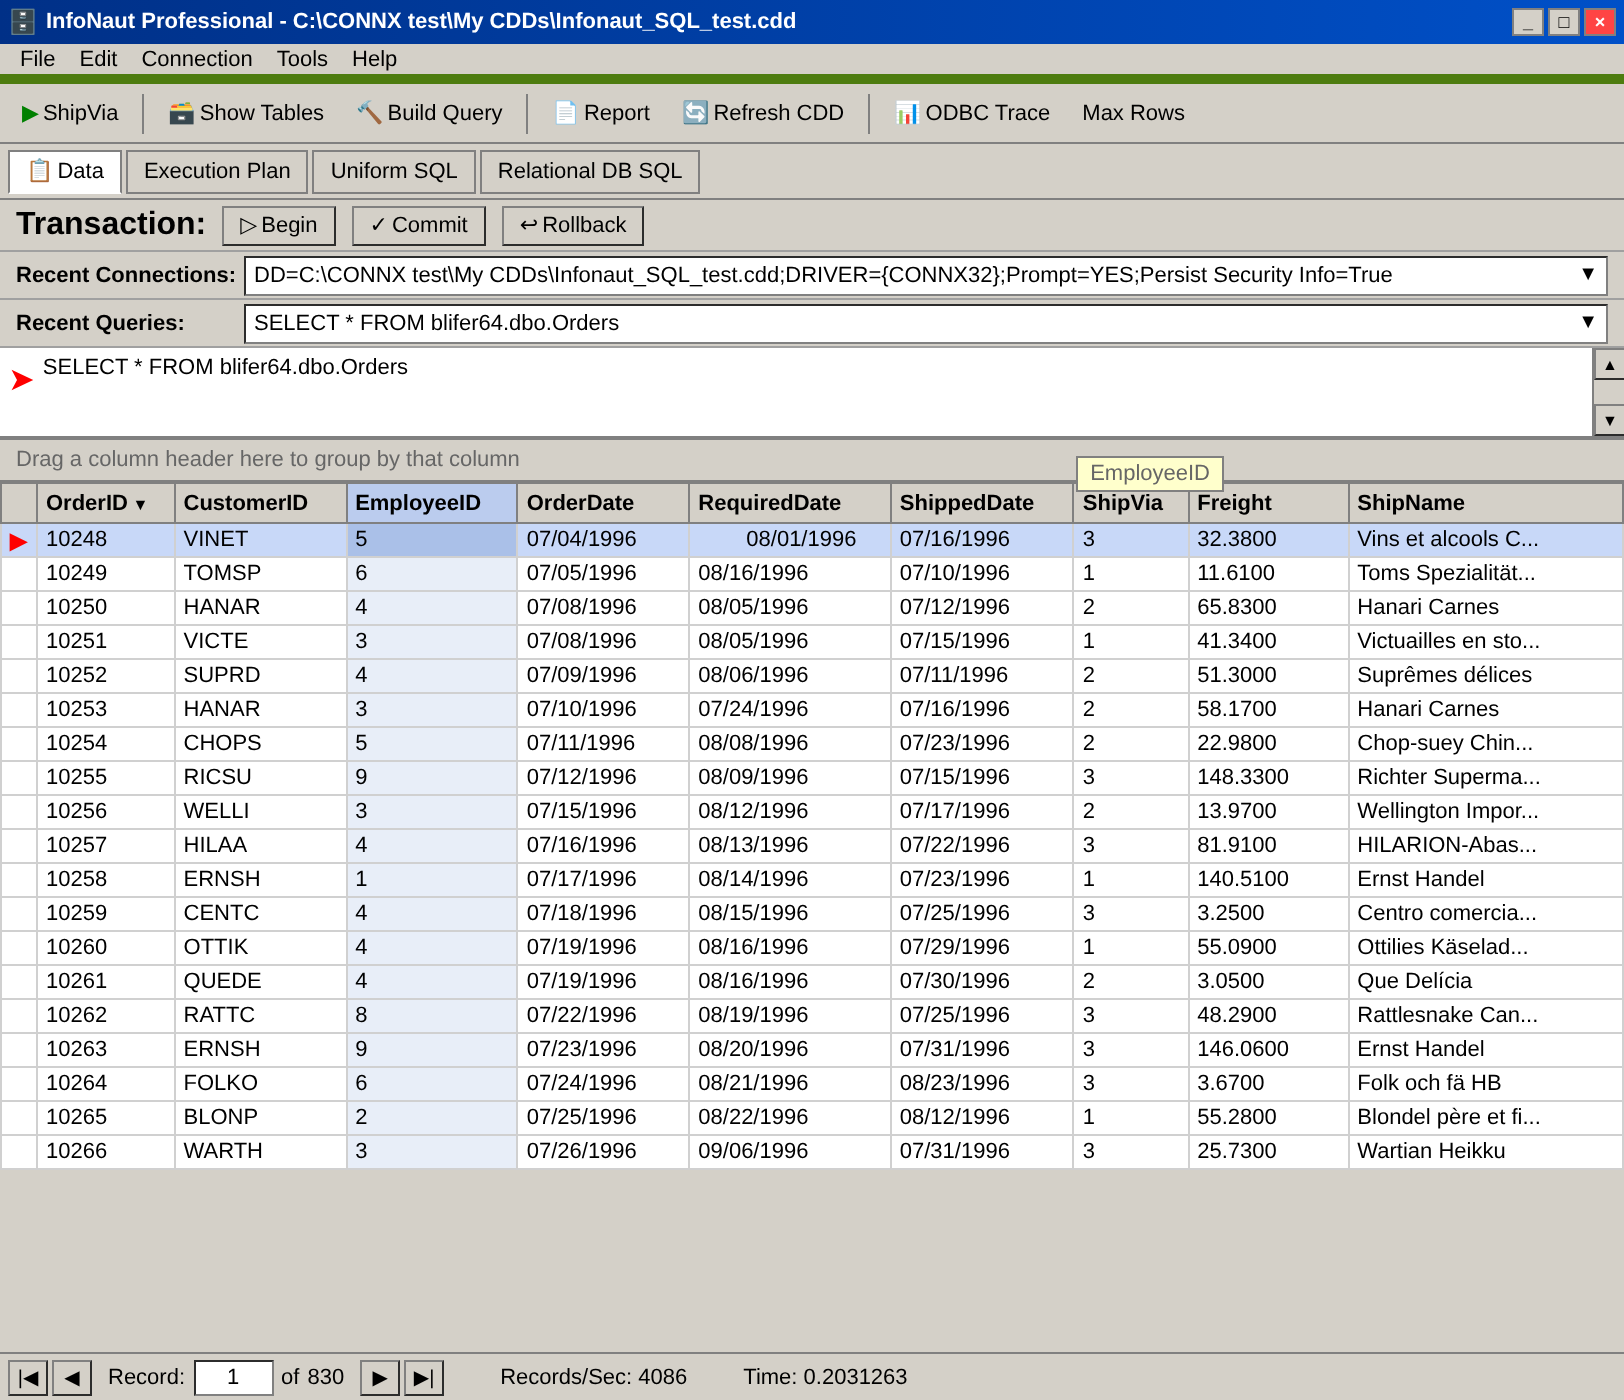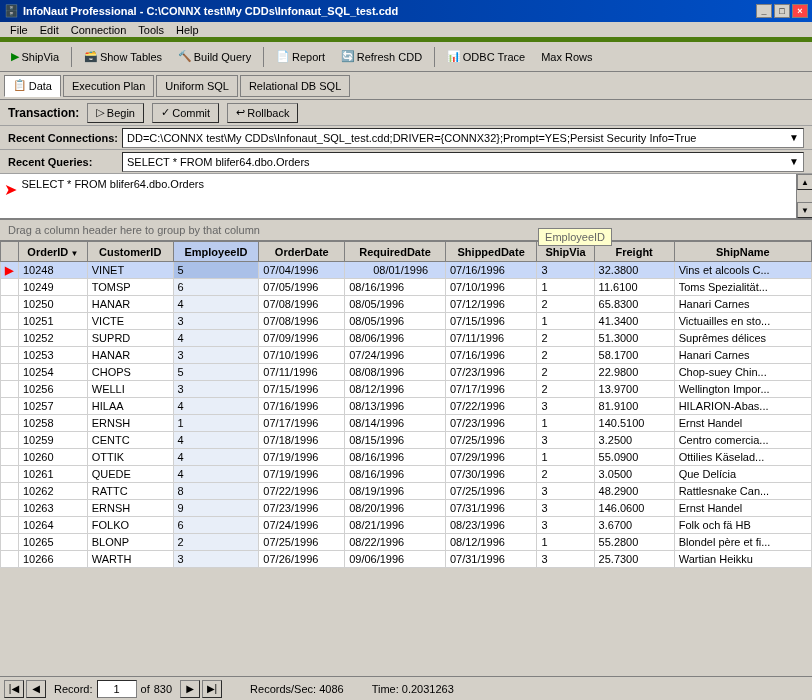--- a/index.html
+++ b/index.html
@@ -91,21 +91,21 @@
     
     .transaction-bar {
       background: #d4d0c8;
       height: 26px;
       display: flex;
       align-items: center;
       padding: 0 8px;
       gap: 8px;
       border-bottom: 1px solid #a0a0a0;
     }
-    .trans-label { font-size: 12px; font-weight: bold; }
+    .trans-label { font-size: 16px; font-weight: bold; }
     .trans-btn {
       display: flex; align-items: center; gap: 2px;
       padding: 2px 8px;
       background: #d4d0c8;
       border: 1px outset #808080;
       cursor: pointer;
       font-size: 11px;
       height: 20px;
     }
     
@@ -189,21 +189,21 @@
     }
     .data-grid {
       width: 100%;
       border-collapse: collapse;
       font-size: 11px;
     }
     .data-grid th {
       background: #d4d0c8;
       border: 1px solid #808080;
       padding: 2px 4px;
-      text-align: center;
+      text-align: left;
       font-weight: bold;
       white-space: nowrap;
       height: 20px;
     }
     .data-grid td {
       border: 1px solid #d0d0d0;
       padding: 1px 4px;
       white-space: nowrap;
       height: 17px;
     }
@@ -483,20 +483,32 @@
               <td style="background: rgb(232, 238, 248);">5</td>
               <td>07/11/1996</td>
               <td>08/08/1996</td>
               <td>07/23/1996</td>
               <td>2</td>
               <td>22.9800</td>
               <td>Chop-suey Chin...</td>
             </tr>
             <tr>
               <td></td>
+              <td>10255</td>
+              <td>RICSU</td>
+              <td style="background: rgb(232, 238, 248);">9</td>
+              <td>07/12/1996</td>
+              <td>08/09/1996</td>
+              <td>07/15/1996</td>
+              <td>3</td>
+              <td>148.3300</td>
+              <td>Richter Superma...</td>
+            </tr>
+            <tr>
+              <td></td>
               <td>10256</td>
               <td>WELLI</td>
               <td style="background: rgb(232, 238, 248);">3</td>
               <td>07/15/1996</td>
               <td>08/12/1996</td>
               <td>07/17/1996</td>
               <td>2</td>
               <td>13.9700</td>
               <td>Wellington Impor...</td>
             </tr>

